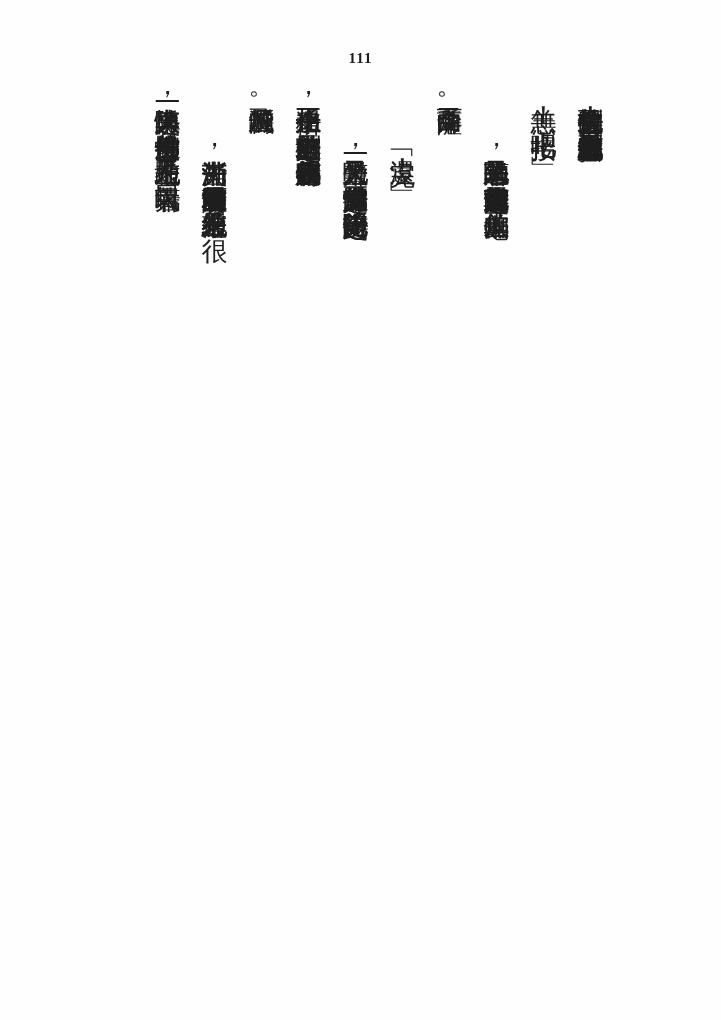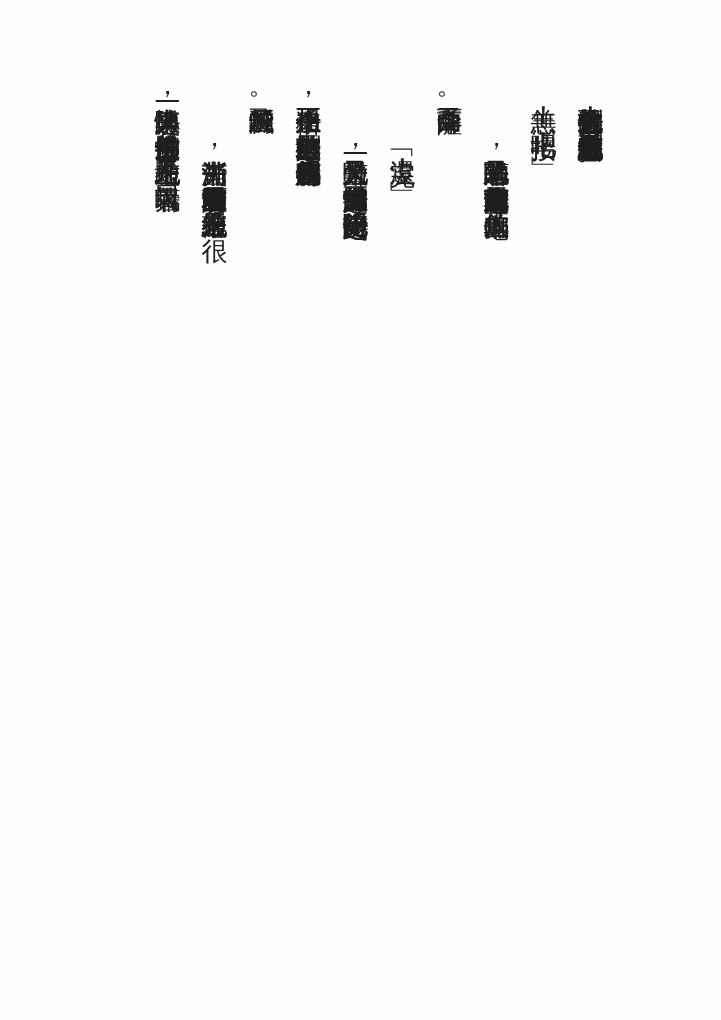--- a/index.html
+++ b/index.html
@@ -43,20 +43,21 @@
   }
   .text-line {
     display: block;
   }
 </style>
 </head>
 <body>
 
 <div class="page">
 
+  <div class="page-number">111</div>
 
   <div class="text-block">
     <span class="text-line">到的傷害也會被提升數倍！就算你已經有最上級惡魔的實力也別想安然</span>
     <span class="text-line">無恙！接招吧！」</span>
     <span class="text-line">　　隨著朱乃的怒吼，雷光之力如大炮一般朝著拜薩發射，毫無偏差的正</span>
     <span class="text-line">面命中了拜薩。</span>
     <span class="text-line">　　「還沒完！」</span>
     <span class="text-line">　　朱乃又是一聲大吼，身體的雷光之力更加濃郁，隨之光炮變得比之前</span>
     <span class="text-line">更加粗了十倍不止，無差別破壞的雷光之力，將二人所在的整個建築物都</span>
     <span class="text-line">轟的灰飛煙滅。</span>

